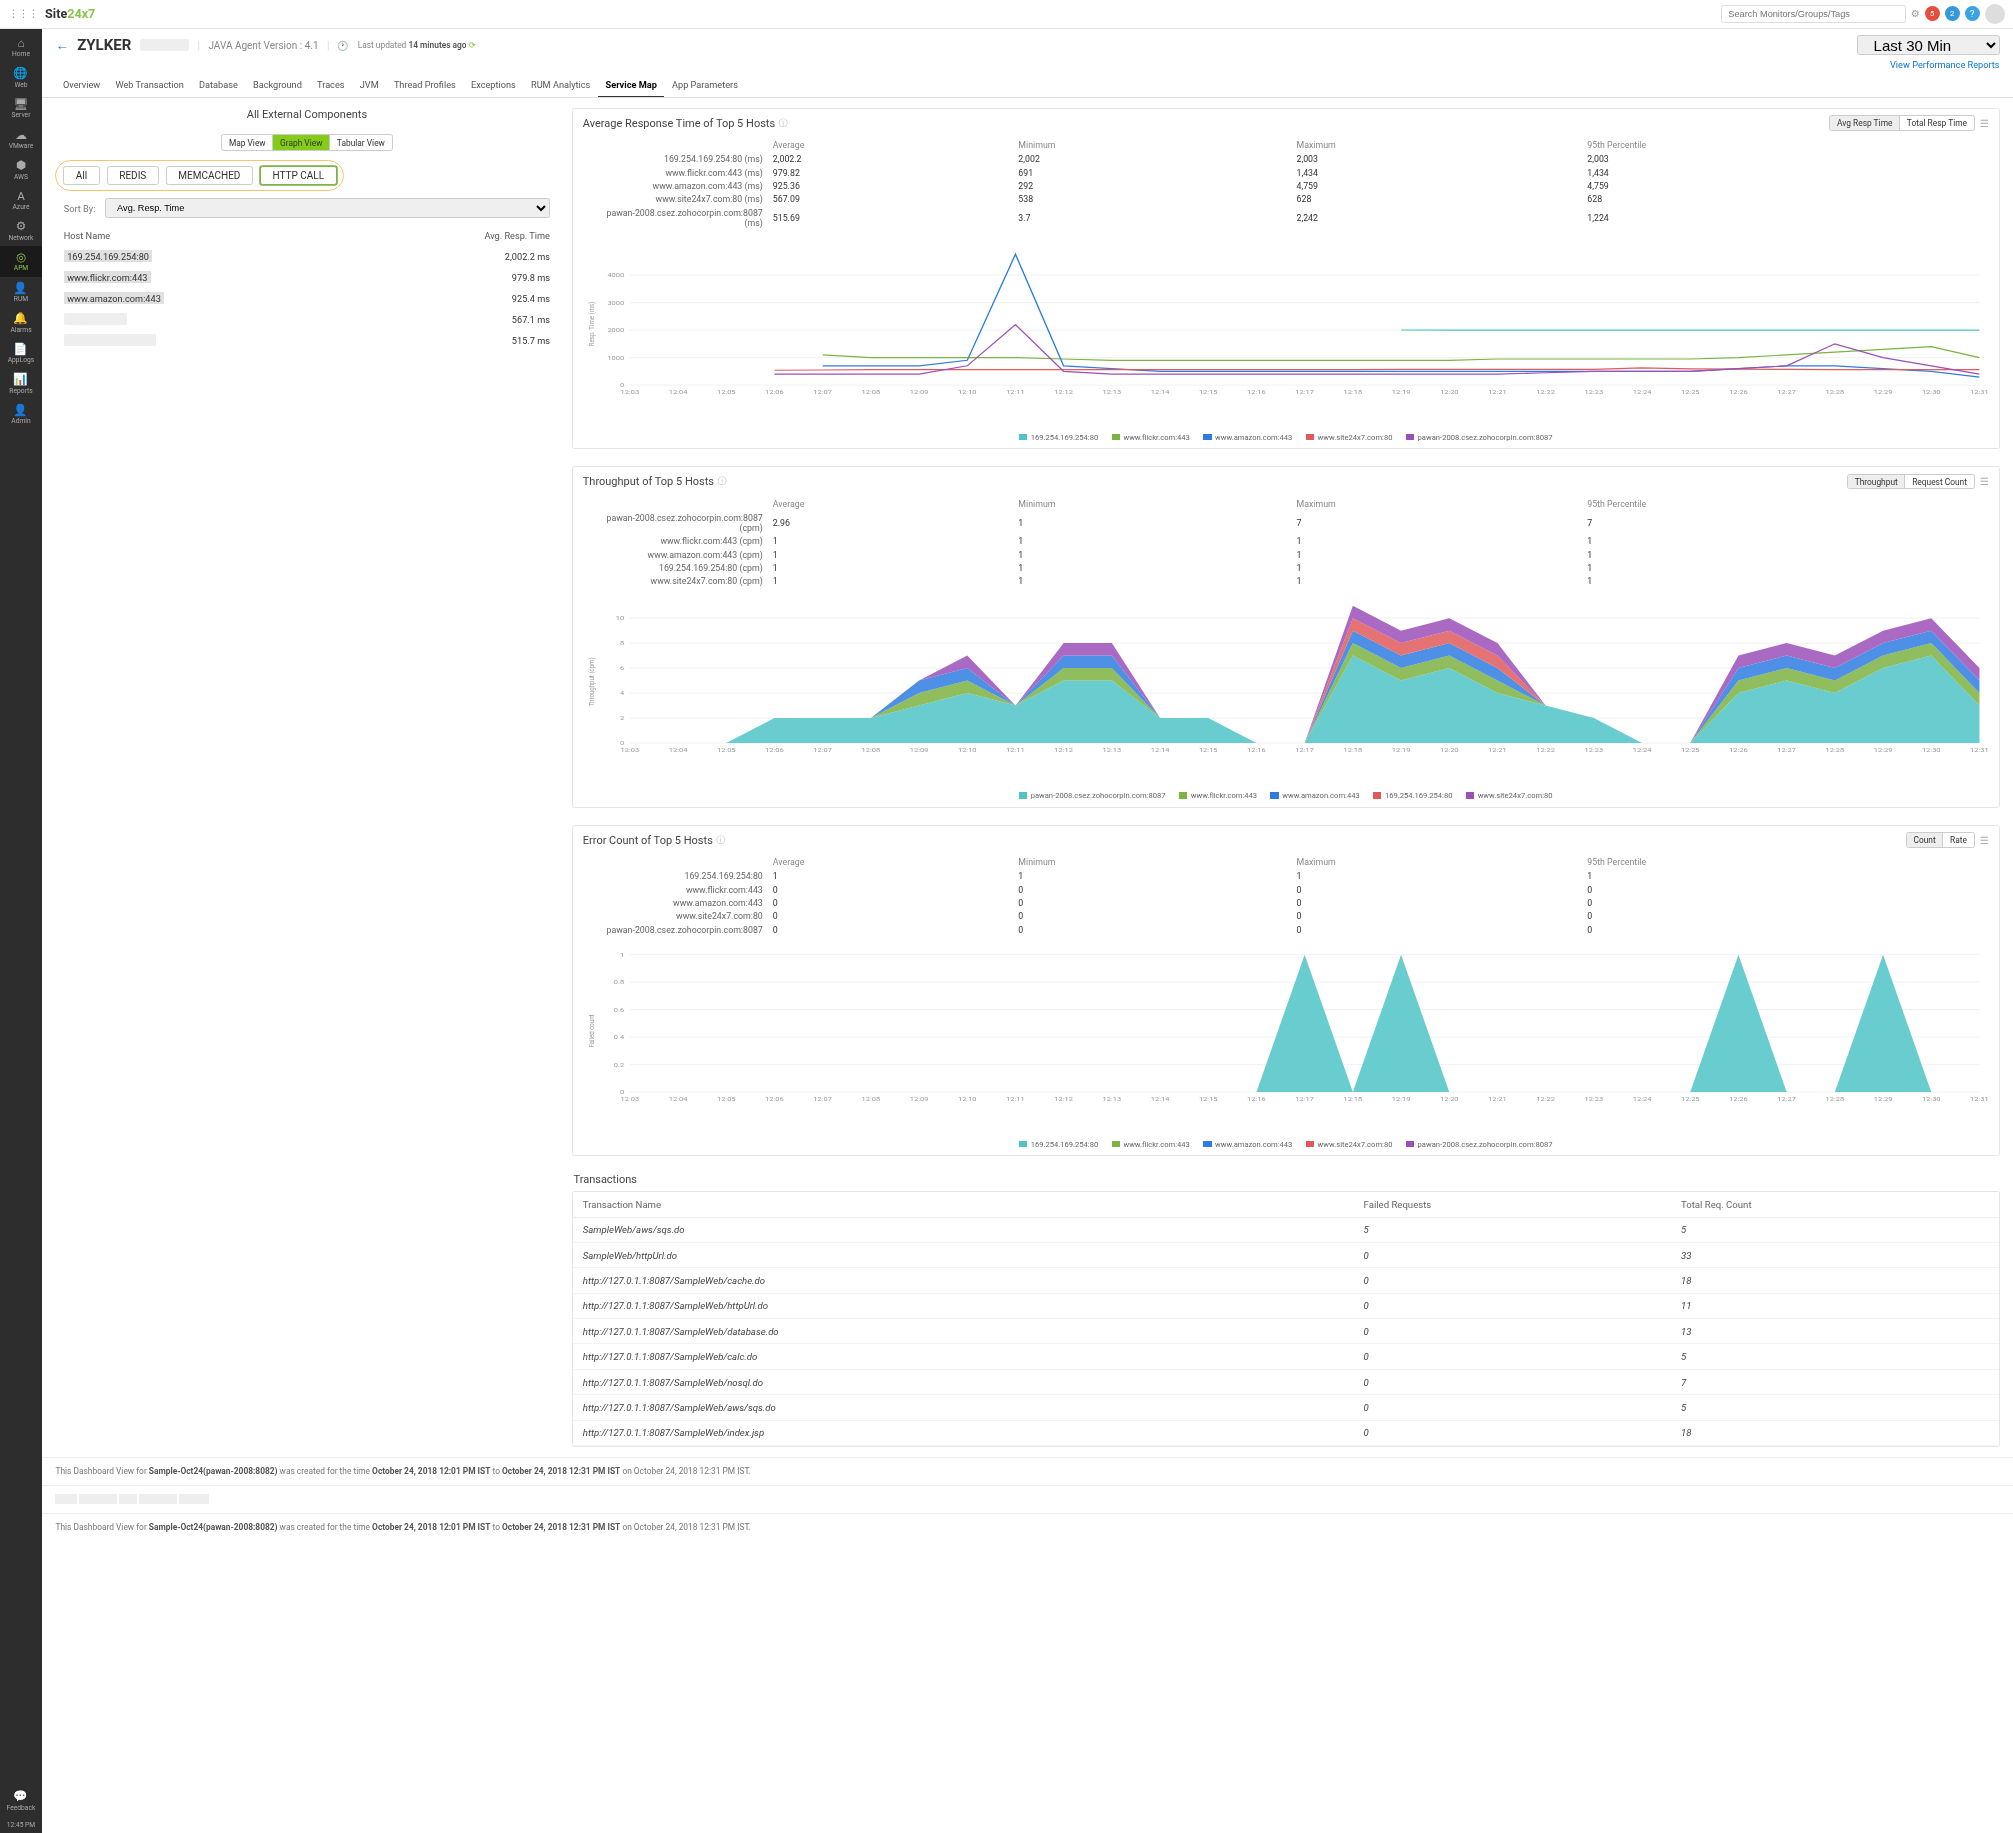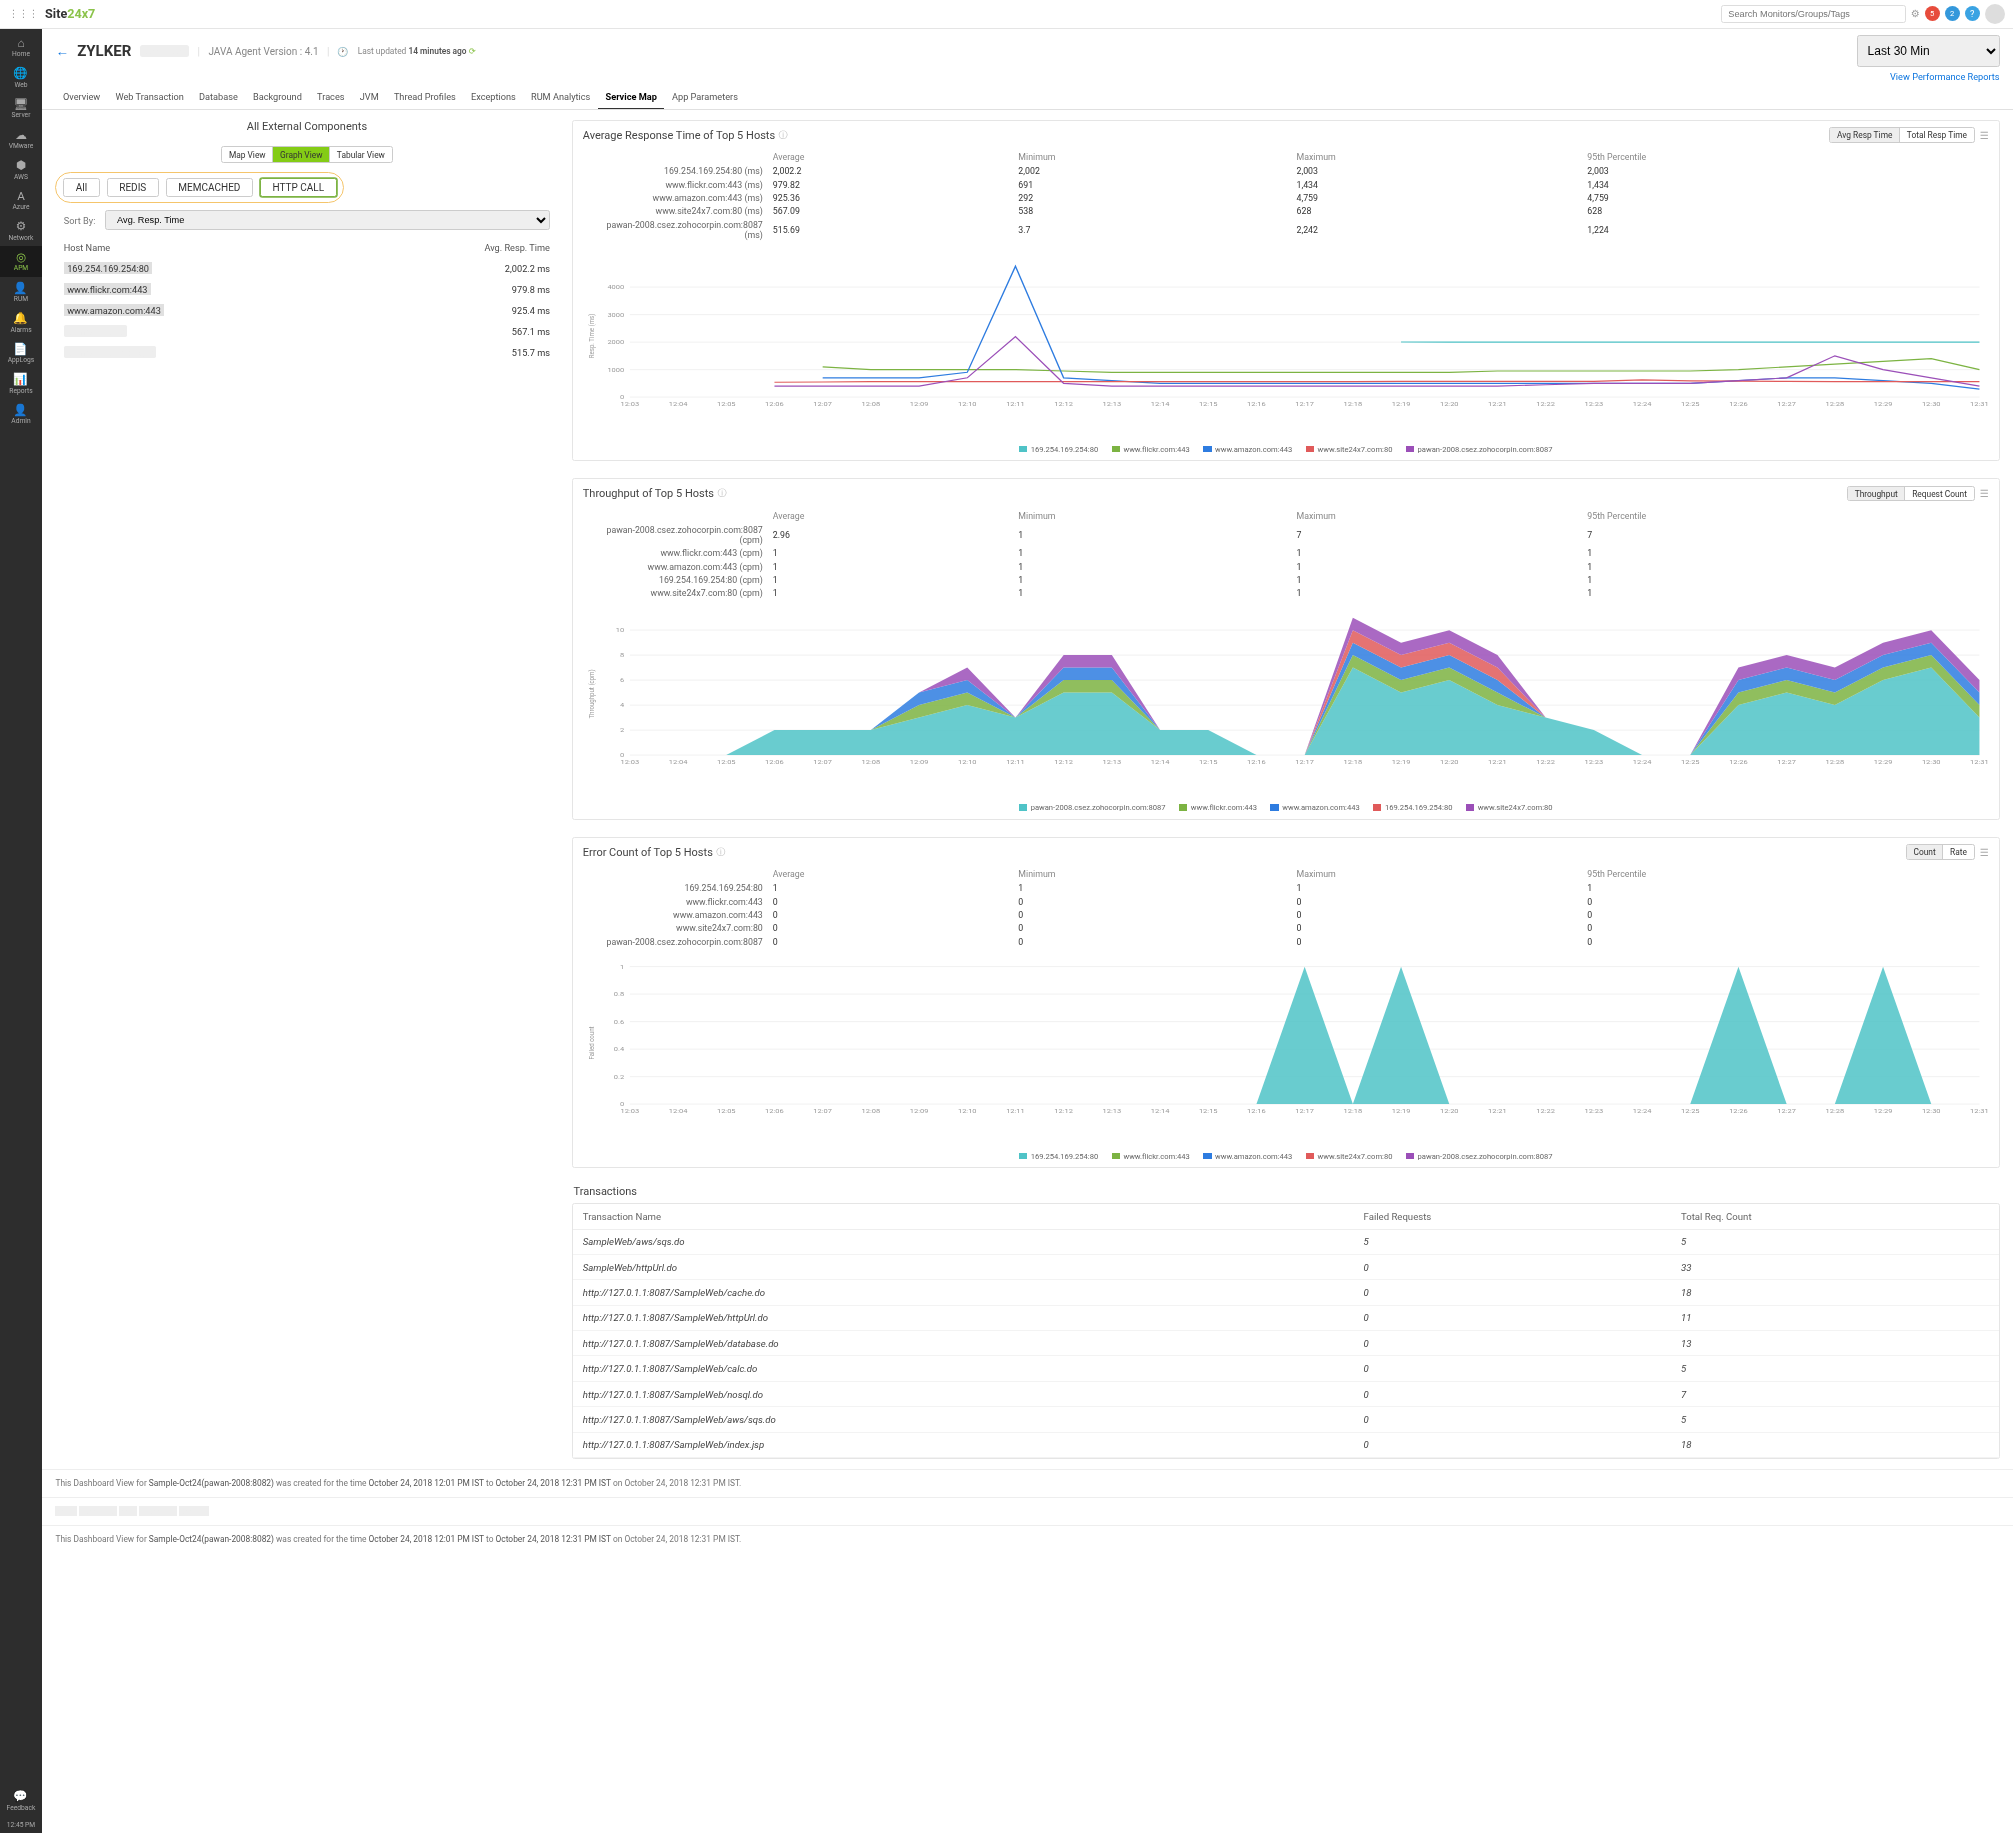--- a/index.html
+++ b/index.html
@@ -21,21 +21,21 @@
 .side-spacer { flex: 1; }
 .main { flex: 1; background: #fff; }
 .page-hdr { padding: 6.7px 13.4px 3.4px; display: flex; align-items: center; gap: 8.4px; border-bottom: 0; position: relative; }
 .back-arrow { color: #0b74de; font-size: 13.4px; cursor: pointer; }
 .app-name { font-size: 15px; font-weight: 700; }
 .blur-pill { display: inline-block; background: #eee; color: #eee; border-radius: 2.5px; padding: 0.8px 5px; font-size: 8.4px; }
 .agent-info { color: #888; font-size: 10px; }
 .updated-info { color: #888; font-size: 8.4px; }
 .updated-info .t { color: #555; font-weight: 600; }
 .hdr-right { margin-left: auto; display: flex; align-items: center; gap: 8.4px; }
-.time-select { height: 32px; border: 0.8px solid #ccc; border-radius: 2.5px; padding: 0 17px 0 6px; font-size: 12px; min-width: 143px; }
+.time-select { height: 20px; border: 0.8px solid #ccc; border-radius: 2.5px; padding: 0 17px 0 12px; font-size: 15px; min-width: 143px; }
 .perf-link { color: #0b74de; font-size: 9.2px; text-decoration: none; }
 .tabs { display: flex; gap: 0; padding: 0 13.4px; border-bottom: 0.8px solid #e0e0e0; font-size: 9.2px; }
 .tab { padding: 5.9px 7.6px; color: #555; cursor: pointer; }
 .tab.active { color: #000; font-weight: 700; border-bottom: 1.7px solid #333; }
 .content { display: flex; gap: 13.4px; padding: 10px 13.4px; align-items: flex-start; }
 .left-col { width: 503px; flex-shrink: 0; }
 .right-col { flex: 1; min-width: 0; }
 .filter-row { display: flex; align-items: center; gap: 13.4px; margin-bottom: 8.4px; flex-direction: column; }
 .filter-title { font-size: 11px; color: #444; }
 .view-toggle { display: inline-flex; border: 0.8px solid #ccc; border-radius: 2.5px; overflow: hidden; font-size: 8.4px; }
@@ -74,21 +74,21 @@
 .chart-svg { width: 100%; height: 168px; }
 .legend { display: flex; gap: 13.4px; justify-content: center; font-size: 7.6px; color: #666; padding: 3.4px 0 6.7px; flex-wrap: wrap; }
 .legend span { display: inline-flex; align-items: center; gap: 3.4px; }
 .legend i { width: 8.4px; height: 6.7px; display: inline-block; }
 .trans-panel { border: 0.8px solid #e5e5e5; border-radius: 2.5px; }
 .trans-panel .tt { width: 100%; border-collapse: collapse; font-size: 9.6px; }
 .trans-panel .tt th { text-align: left; padding: 6.7px 10px; color: #666; font-weight: 400; border-bottom: 0.8px solid #eee; }
 .trans-panel .tt th.r, .trans-panel .tt td.r { }
 .trans-panel .tt td { padding: 6.7px 10px; border-bottom: 0.8px solid #f3f3f3; color: #444; font-style: italic; }
 .footer-note { padding: 8.4px 13.4px; font-size: 8.4px; color: #777; border-top: 0.8px solid #eee; }
-.footer-note .b { font-weight: 400; color: #555; }
+.footer-note .b { font-weight: 700; color: #555; }
 .footer-note .bl { background: #eee; color: #eee; padding: 0 2.5px; }
 .sec-title { font-size: 11px; color: #444; padding: 0 0 5px 1.7px; }
 .axis-text { font-size: 8px; fill: #999; }
 .grid-line { stroke: #eee; stroke-width: 1; }
 </style>
 </head>
 <body>
 
 <div class="topbar">
   <span style="margin-right:6.7px;color:#999;">⋮⋮⋮</span>

